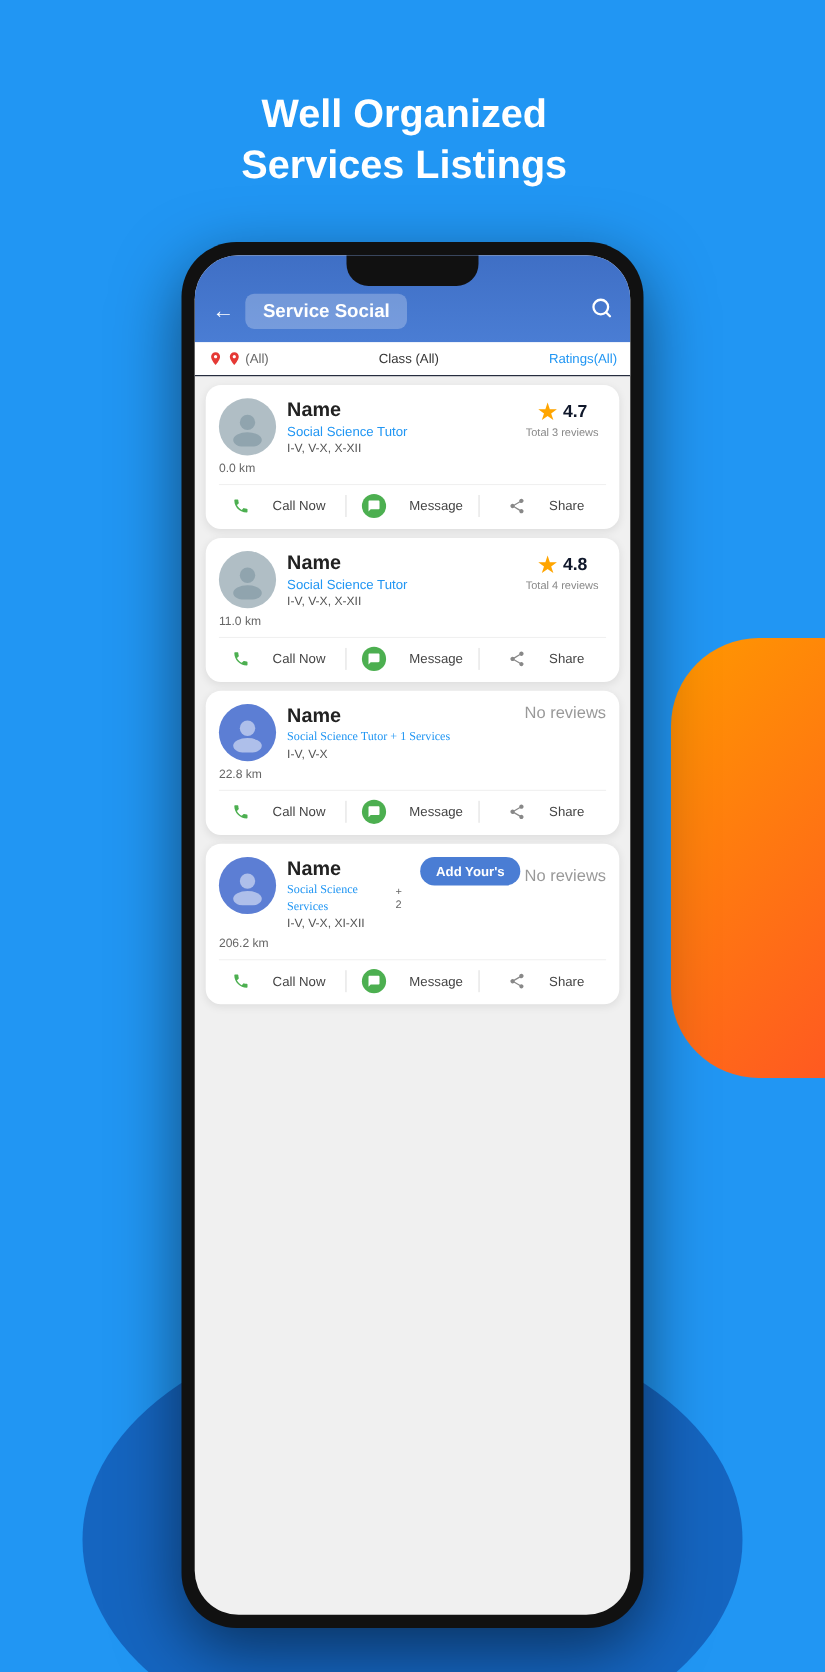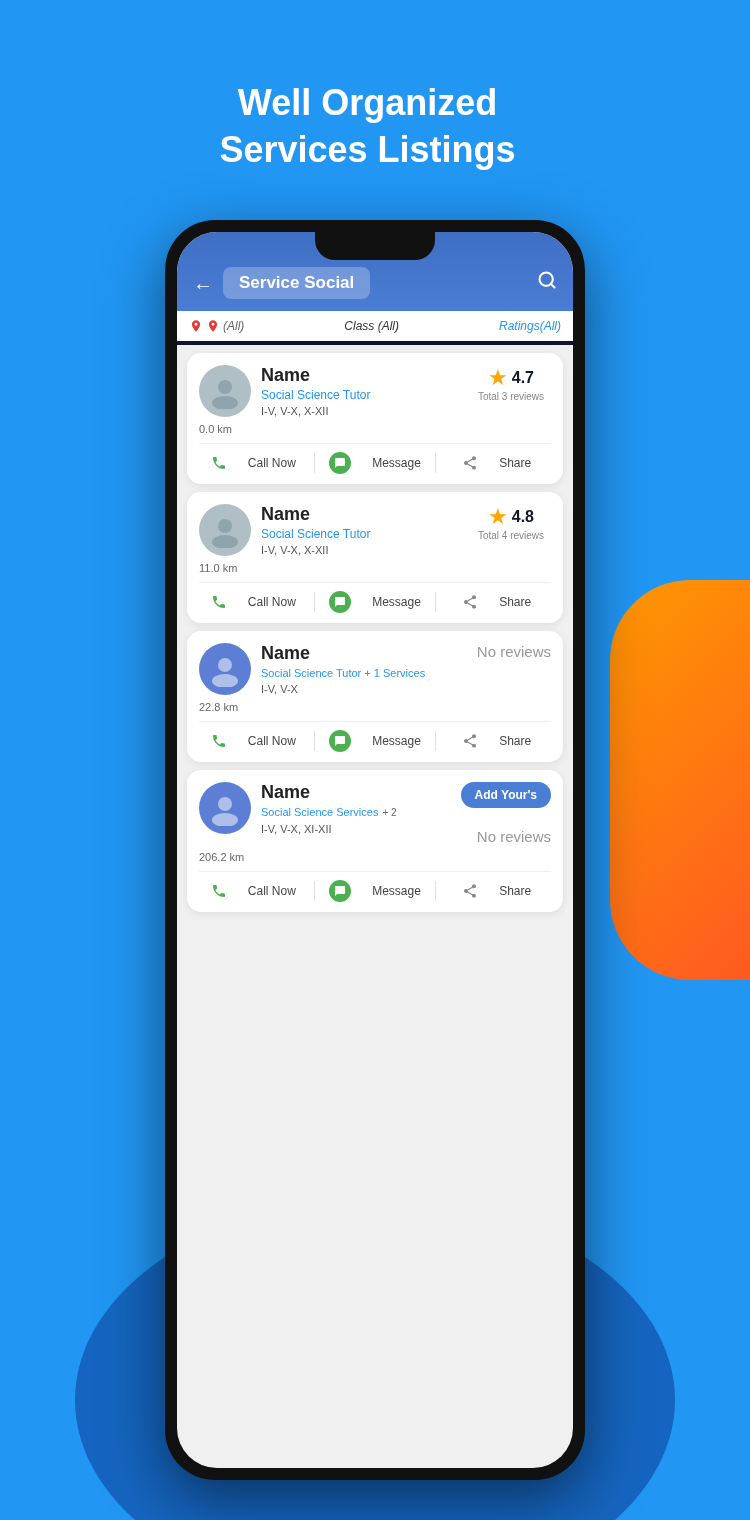--- a/index.html
+++ b/index.html
@@ -115,22 +115,21 @@
       font-size: 20px;
     }
 
     
     .filter-row {
       background: white;
       display: flex;
       align-items: flex-end;
       padding: 8px 12px;
       gap: 8px;
-      border-bottom: 4px solid #0f172a;
-      font-style: italic;
+      border-bottom: 1px solid #0f172a;
     }
     .filter-location {
       display: flex;
       align-items: center;
       gap: 3px;
       font-size: 12px;
       color: #666;
     }
     .filter-class {
       font-size: 12px;
@@ -195,20 +194,21 @@
       color: #2196F3;
       font-weight: 500;
       margin-top: 2px;
     }
     .card-subtitle-multi {
       font-size: 11px;
       color: #2196F3;
       font-weight: 500;
       margin-top: 2px;
       line-height: 1.3;
+      font-family: Liberation Serif, serif;
     }
     .card-grades {
       font-size: 11px;
       color: #555;
       margin-top: 3px;
     }
     .card-rating-box {
       display: flex;
       flex-direction: column;
       align-items: center;
@@ -284,24 +284,24 @@
       display: flex;
       flex-direction: column;
       align-items: flex-end;
       min-width: 80px;
       gap: 4px;
     }
 
     
     .card-rating-add-yours {
       display: flex;
-      flex-direction: column;
+      flex-direction: row;
       align-items: flex-end;
       min-width: 90px;
-      gap: 20px;
+      gap: 4px;
     }
 
     .plus-badge {
       font-size: 10px;
       color: #666;
       margin-top: 2px;
     }
   </style>
 </head>
 <body>

